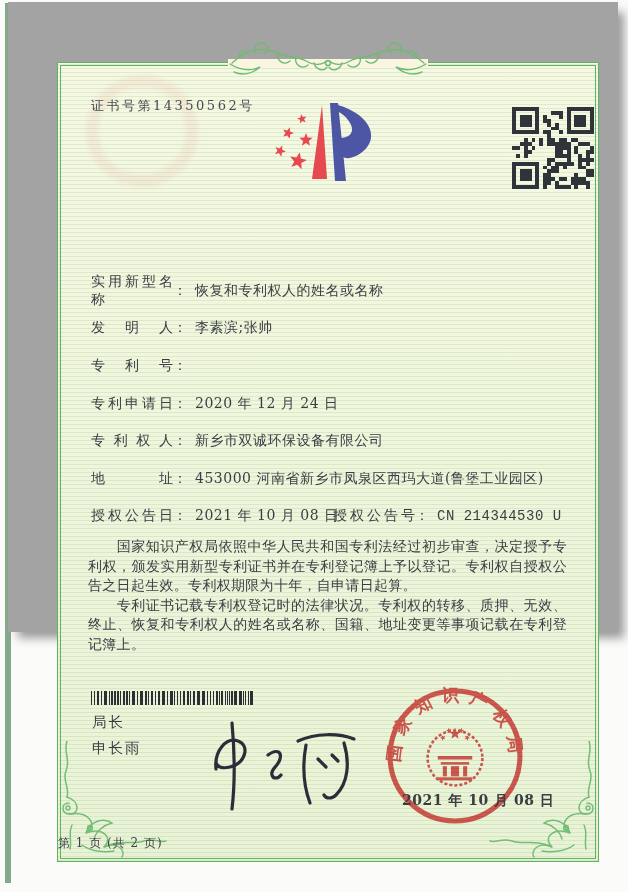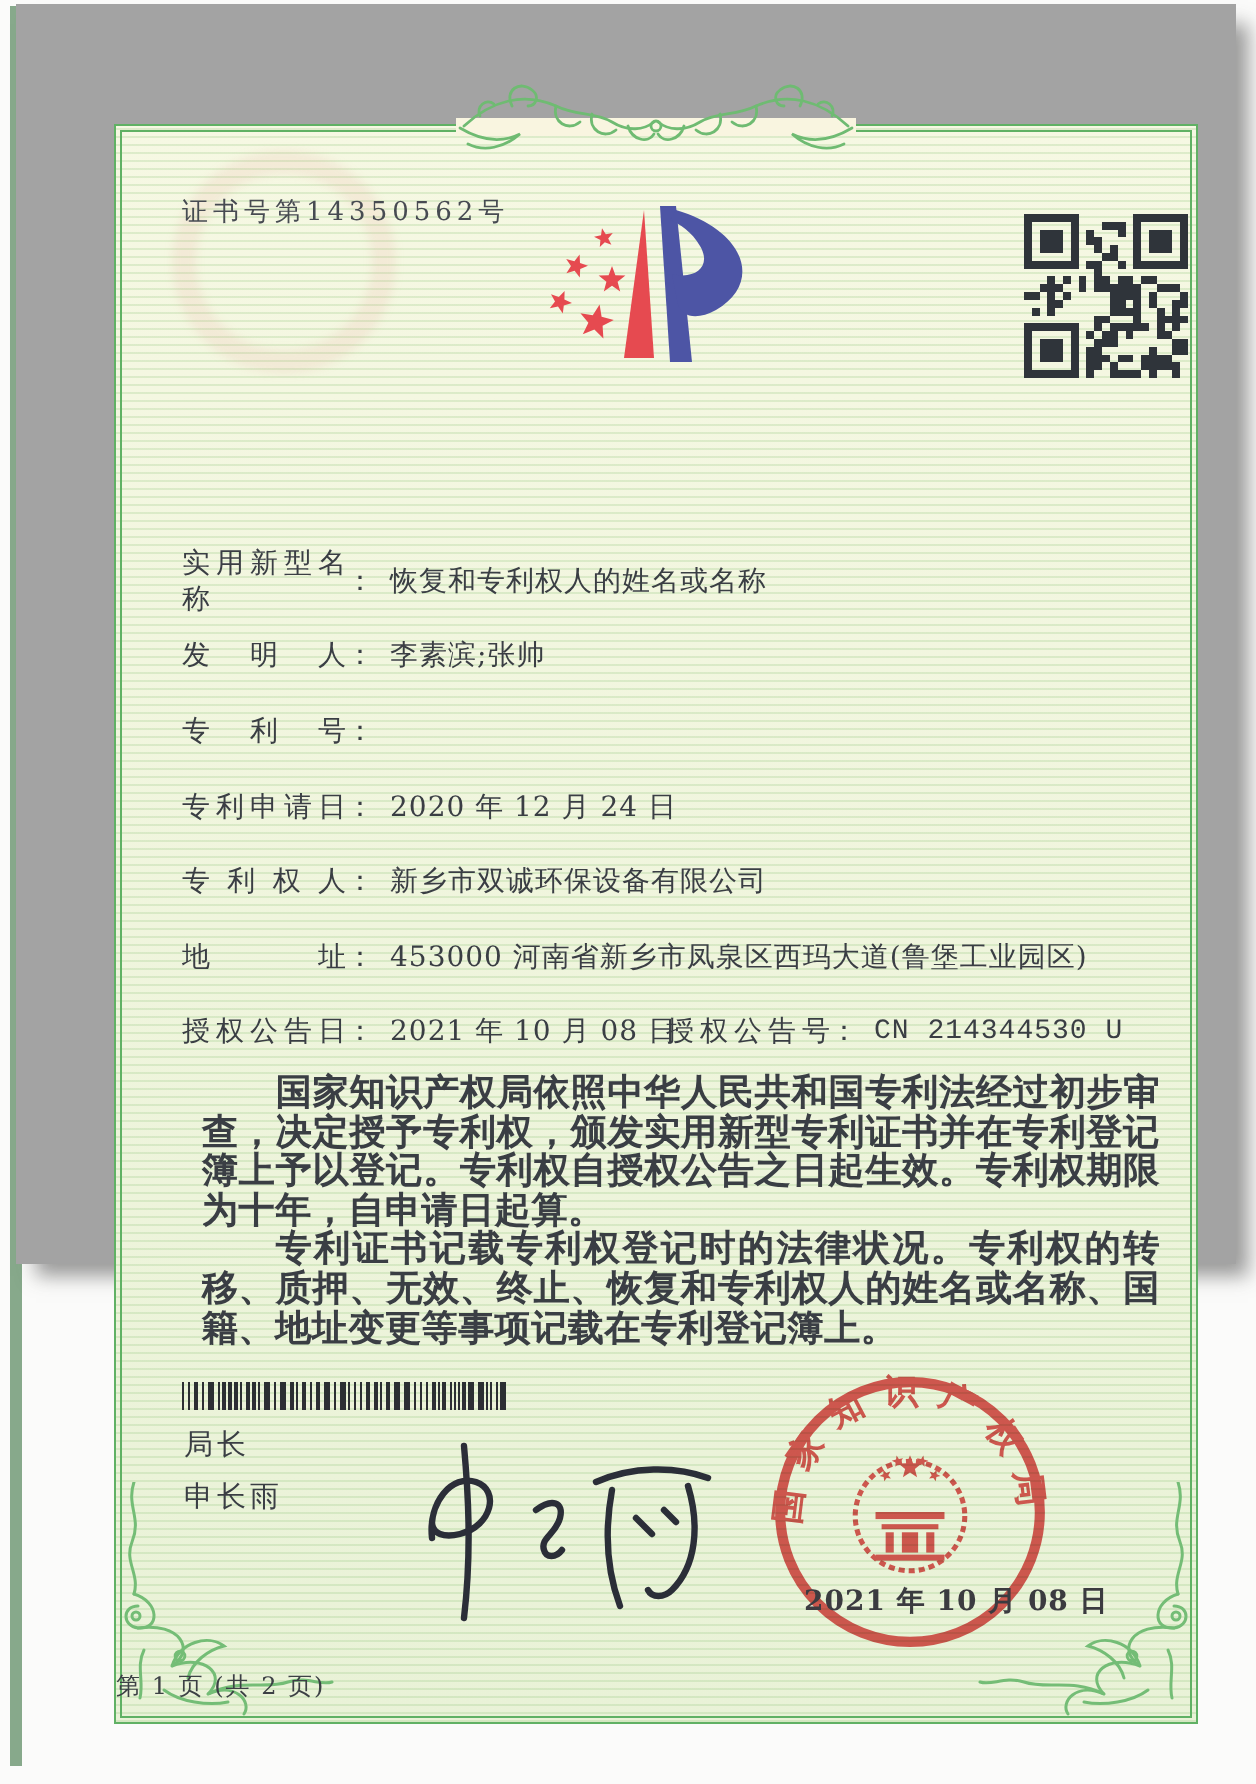--- a/index.html
+++ b/index.html
@@ -18,22 +18,22 @@
   .cert-no{position:absolute;left:33px;top:34px;font-size:13px;letter-spacing:2.5px;color:#474b52;}
   .logo{position:absolute;left:192px;top:30px;}
   .qr{position:absolute;left:454px;top:44px;}
   .title{position:absolute;left:0;top:146px;width:100%;text-align:center;font-size:29px;
     font-weight:600;letter-spacing:9px;padding-left:9px;box-sizing:border-box;color:#33373c;}
   .fields{position:absolute;left:33px;top:209px;width:490px;font-size:14px;color:#3a3e44;}
   .frow{height:37.6px;display:flex;align-items:center;position:relative;}
   .flabel{display:inline-block;width:82px;text-align:justify;text-align-last:justify;}
   .fvalue{margin-left:8px;letter-spacing:.5px;white-space:nowrap;}
   .grant{position:absolute;left:242px;display:flex;align-items:center;font-family:Liberation Mono, monospace;}
-  .paras{position:absolute;left:43px;top:474px;width:479px;font-size:18px;line-height:19.6px;
-    color:#3a3e44;text-align:justify;letter-spacing:.3px;font-weight:bold;}
+  .paras{position:absolute;left:30px;top:474px;width:479px;font-size:14px;line-height:19.6px;
+    color:#3a3e44;text-align:justify;letter-spacing:.3px;}
   .paras p{margin:0;text-indent:2.05em;}
   .barcode{position:absolute;left:33px;top:628px;}
   .director{position:absolute;left:34px;top:650px;font-size:14.5px;color:#3a3e44;letter-spacing:2px;}
   .director div+div{margin-top:7px;}
   .signature{position:absolute;left:128px;top:648px;}
   .seal{position:absolute;left:326px;top:622px;mix-blend-mode:multiply;opacity:.93;}
   .seal-date{position:absolute;left:344px;top:729px;font-size:14px;font-weight:600;
     letter-spacing:.5px;color:#3b3b40;z-index:5;}
   .page-num{position:absolute;left:0;top:772px;width:100%;text-align:left;font-size:12px;
     letter-spacing:1px;color:#3c4045;}

